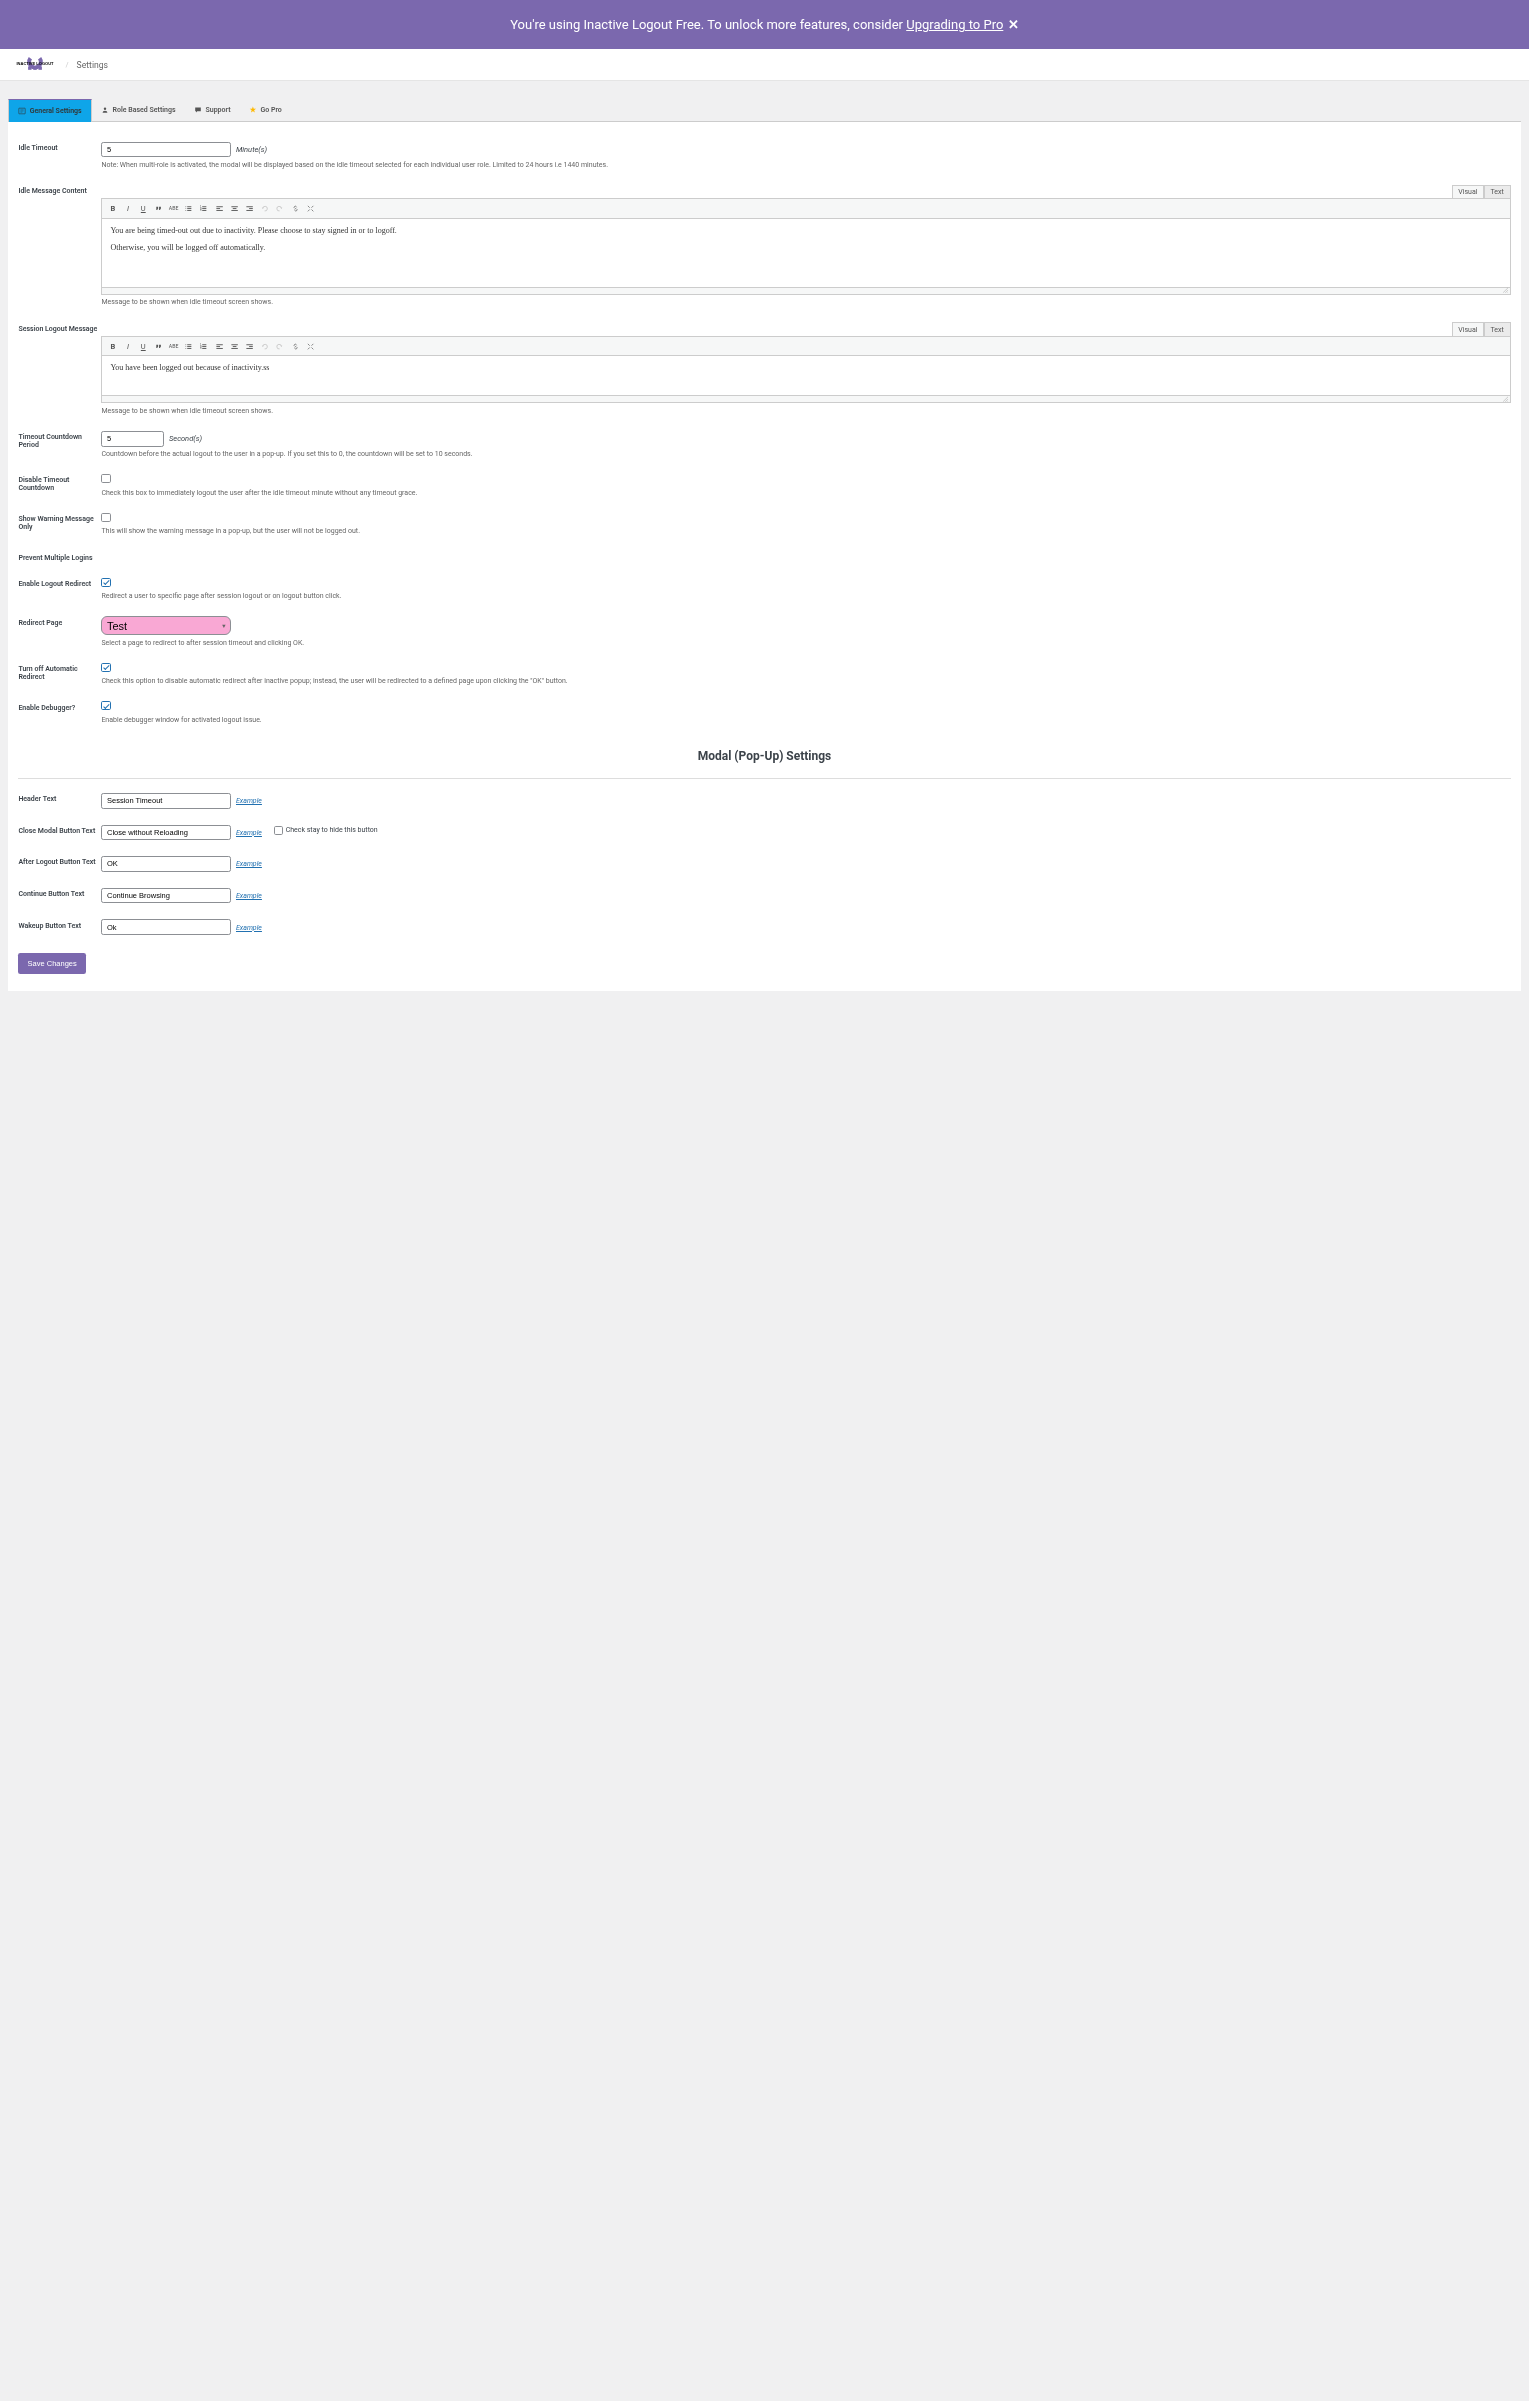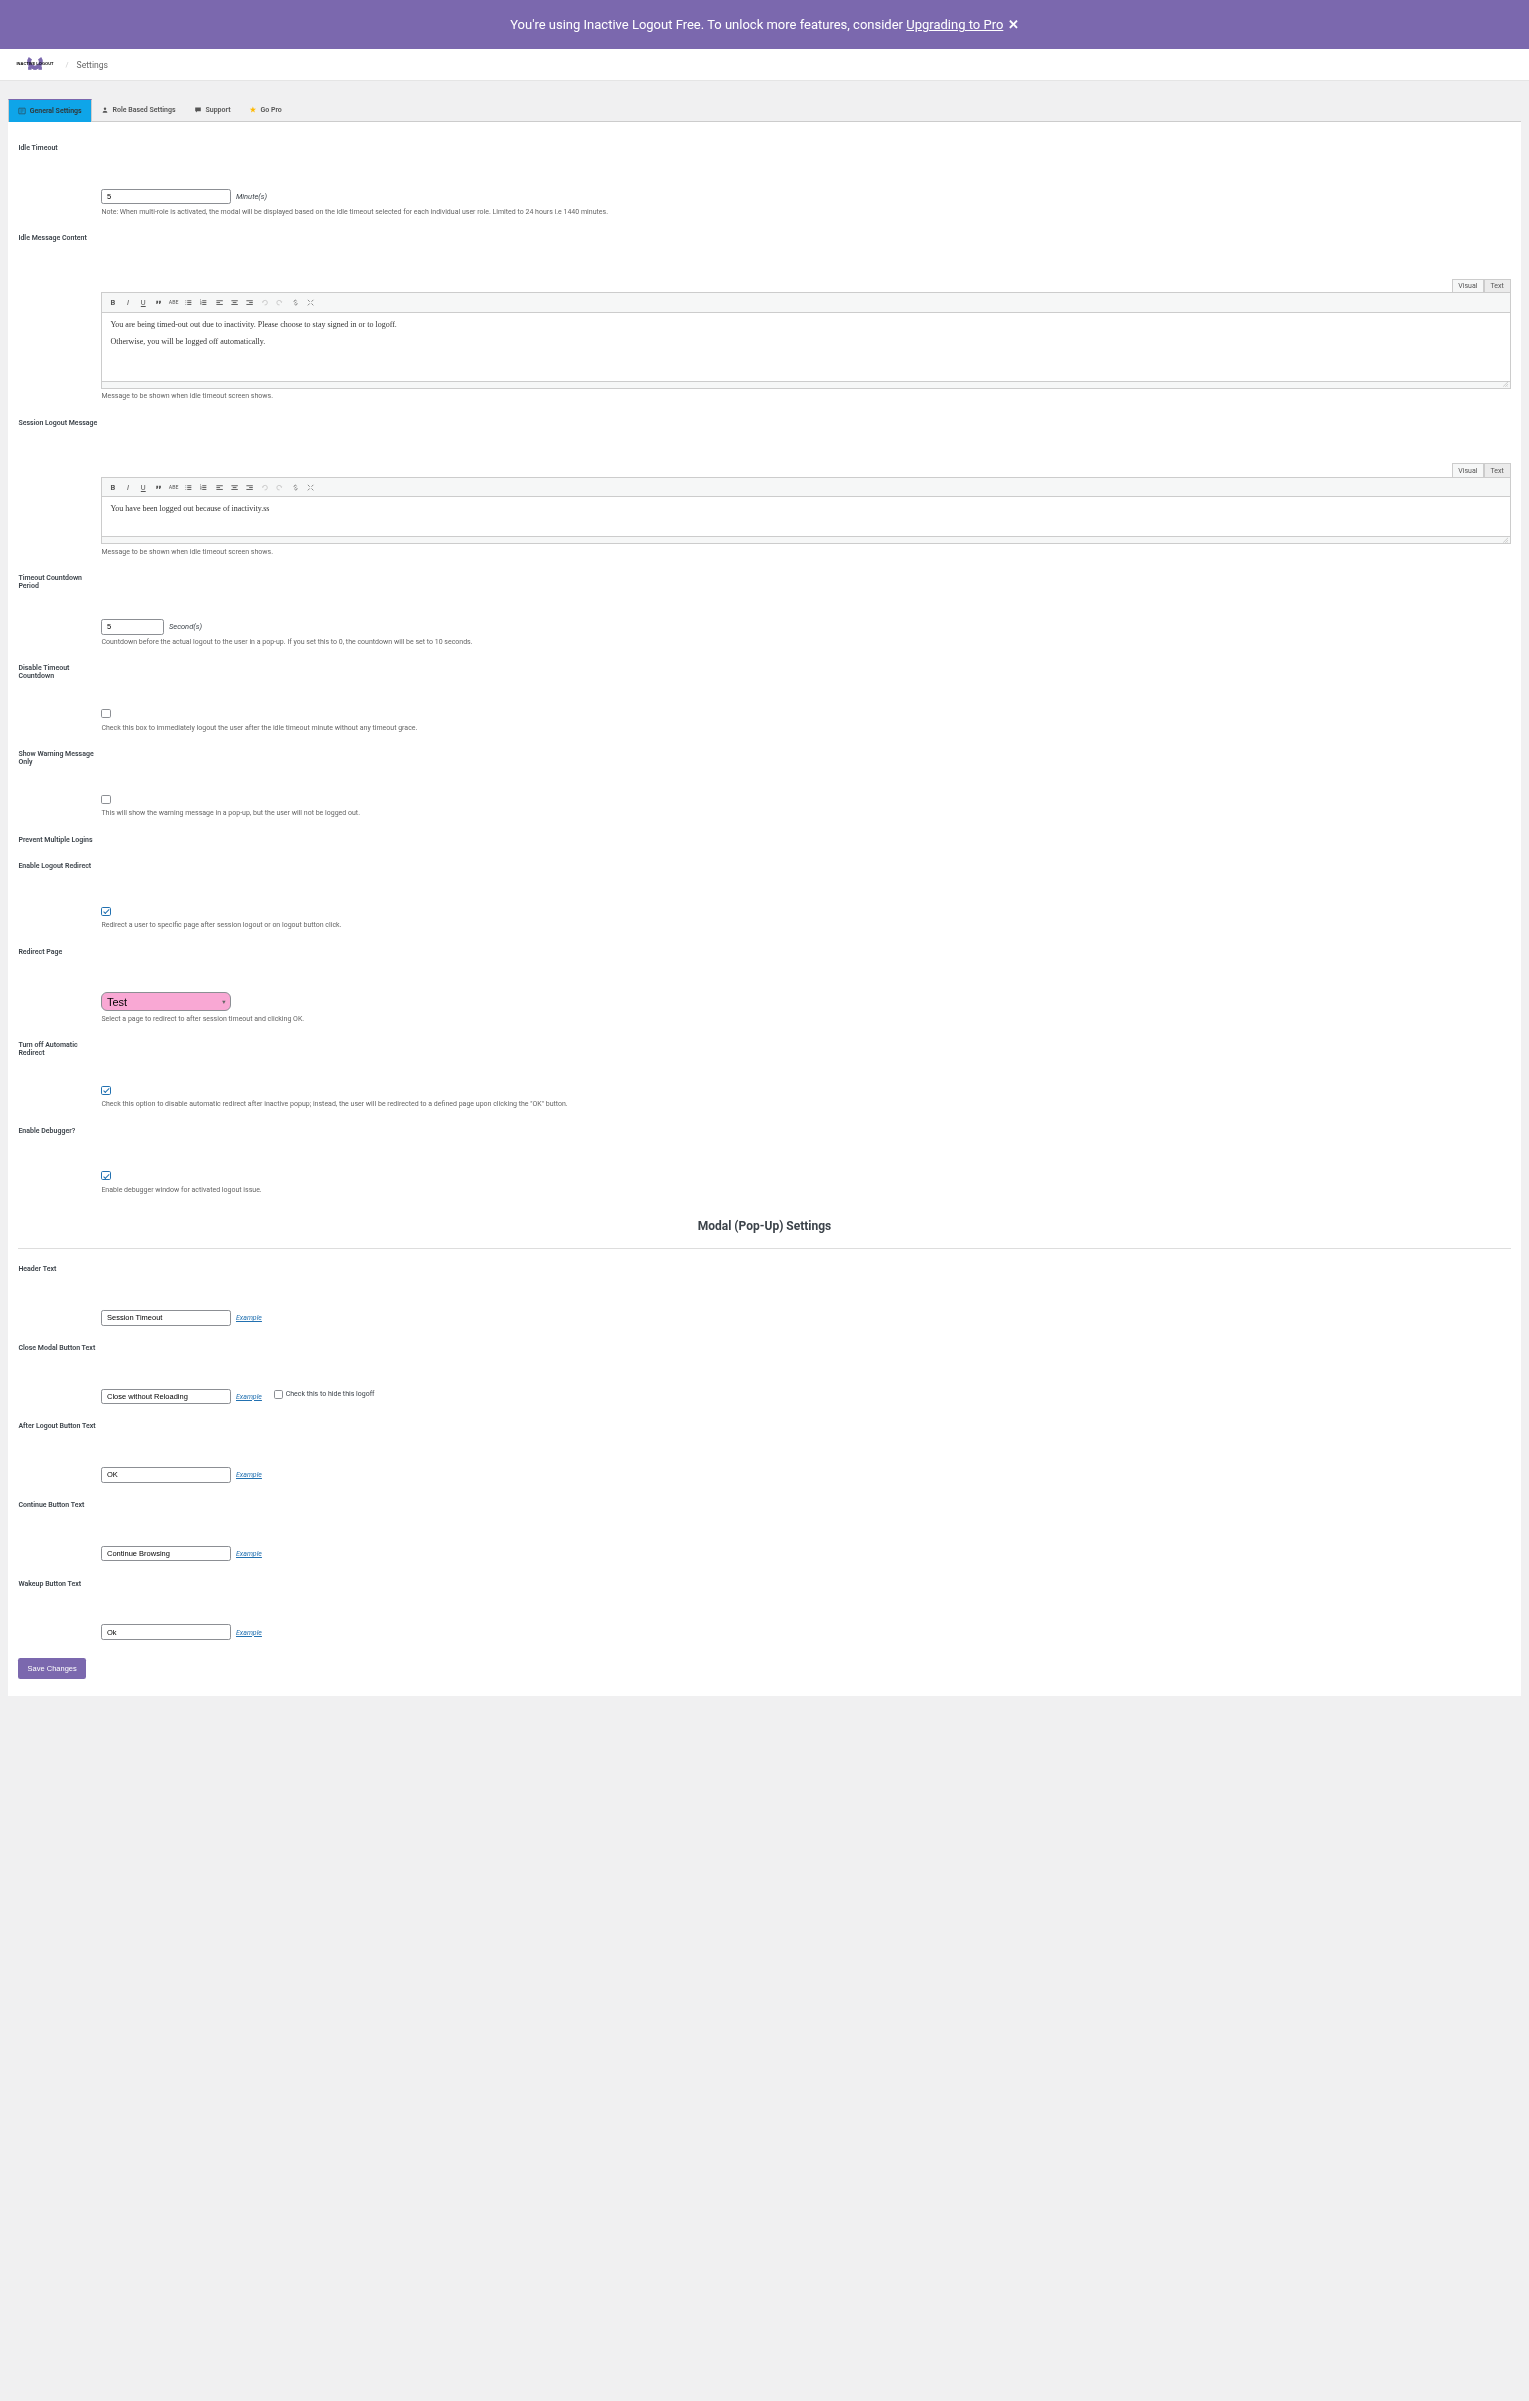--- a/index.html
+++ b/index.html
@@ -19,21 +19,21 @@
 
 .tabs { display: flex; background: transparent; border-bottom: 0.6px solid #ccc; margin: 0; }
 .tab { padding: 7px 9.2px; color: #555; cursor: pointer; display: flex; align-items: center; gap: 3.5px; font-weight: 600; font-size: 7px; background: #f0f0f1; }
 .tab.active { background: #0ea5e9; border-top: 1.7px solid #7b68ae; border-left: 0.6px solid #ccc; border-right: 0.6px solid #ccc; margin-bottom: -0.6px; color: #333; }
 .tab-icon { width: 8px; height: 8px; display: inline-flex; align-items: center; justify-content: center; }
 
 .panel { background: #fff; padding: 11.5px 10.4px 17.3px 10.4px; }
 
 .form-row { display: flex; padding: 8px 0; align-items: flex-start; }
 .form-label { width: 83px; font-weight: 600; font-size: 7px; padding-top: 2.3px; flex-shrink: 0; }
-.form-field { flex: 1; margin-top: 47px; }
+.form-field { flex: 1; }
 .text-input { border: 0.6px solid #8c8f94; border-radius: 2.3px; padding: 2.3px 4.6px; font-size: 7.5px; width: 130px; }
 .text-input.num { width: 63px; }
 .unit { font-style: italic; margin-left: 4.6px; color: #3c434a; }
 .desc { color: #666; font-size: 7px; margin-top: 3.5px; }
 
 .editor-wrap { width: 100%; }
 .editor-tabs { display: flex; justify-content: flex-end; }
 .editor-tab { background: #f6f7f7; border: 0.6px solid #ccc; border-bottom: none; padding: 2.3px 5.8px; font-size: 7px; color: #555; cursor: pointer; margin-left: -0.6px; }
 .editor-tab.active { background: #ebebeb; }
 .toolbar { background: #f6f7f7; border: 0.6px solid #ccc; padding: 2.3px 3.5px; display: flex; gap: 1.2px; }
@@ -404,21 +404,21 @@
         <input class="text-input" value="Session Timeout" style=""><a href="#" class="example-link">Example</a>
       </div>
     </div>
 
     <div class="form-row">
       <div class="form-label">Close Modal Button Text</div>
       <div class="form-field">
         <input class="text-input" value="Close without Reloading" style=""><a href="#" class="example-link">Example</a>
         <span class="inline-cb">
             <input type="checkbox" class="checkbox" style=""> 
-            <span>Check this to hide this logoff</span>
+            <span>Check stay to hide this button</span>
           </span>
       </div>
     </div>
 
     <div class="form-row">
       <div class="form-label">After Logout Button Text</div>
       <div class="form-field">
         <input class="text-input" value="OK" style=""><a href="#" class="example-link">Example</a>
       </div>
     </div>

